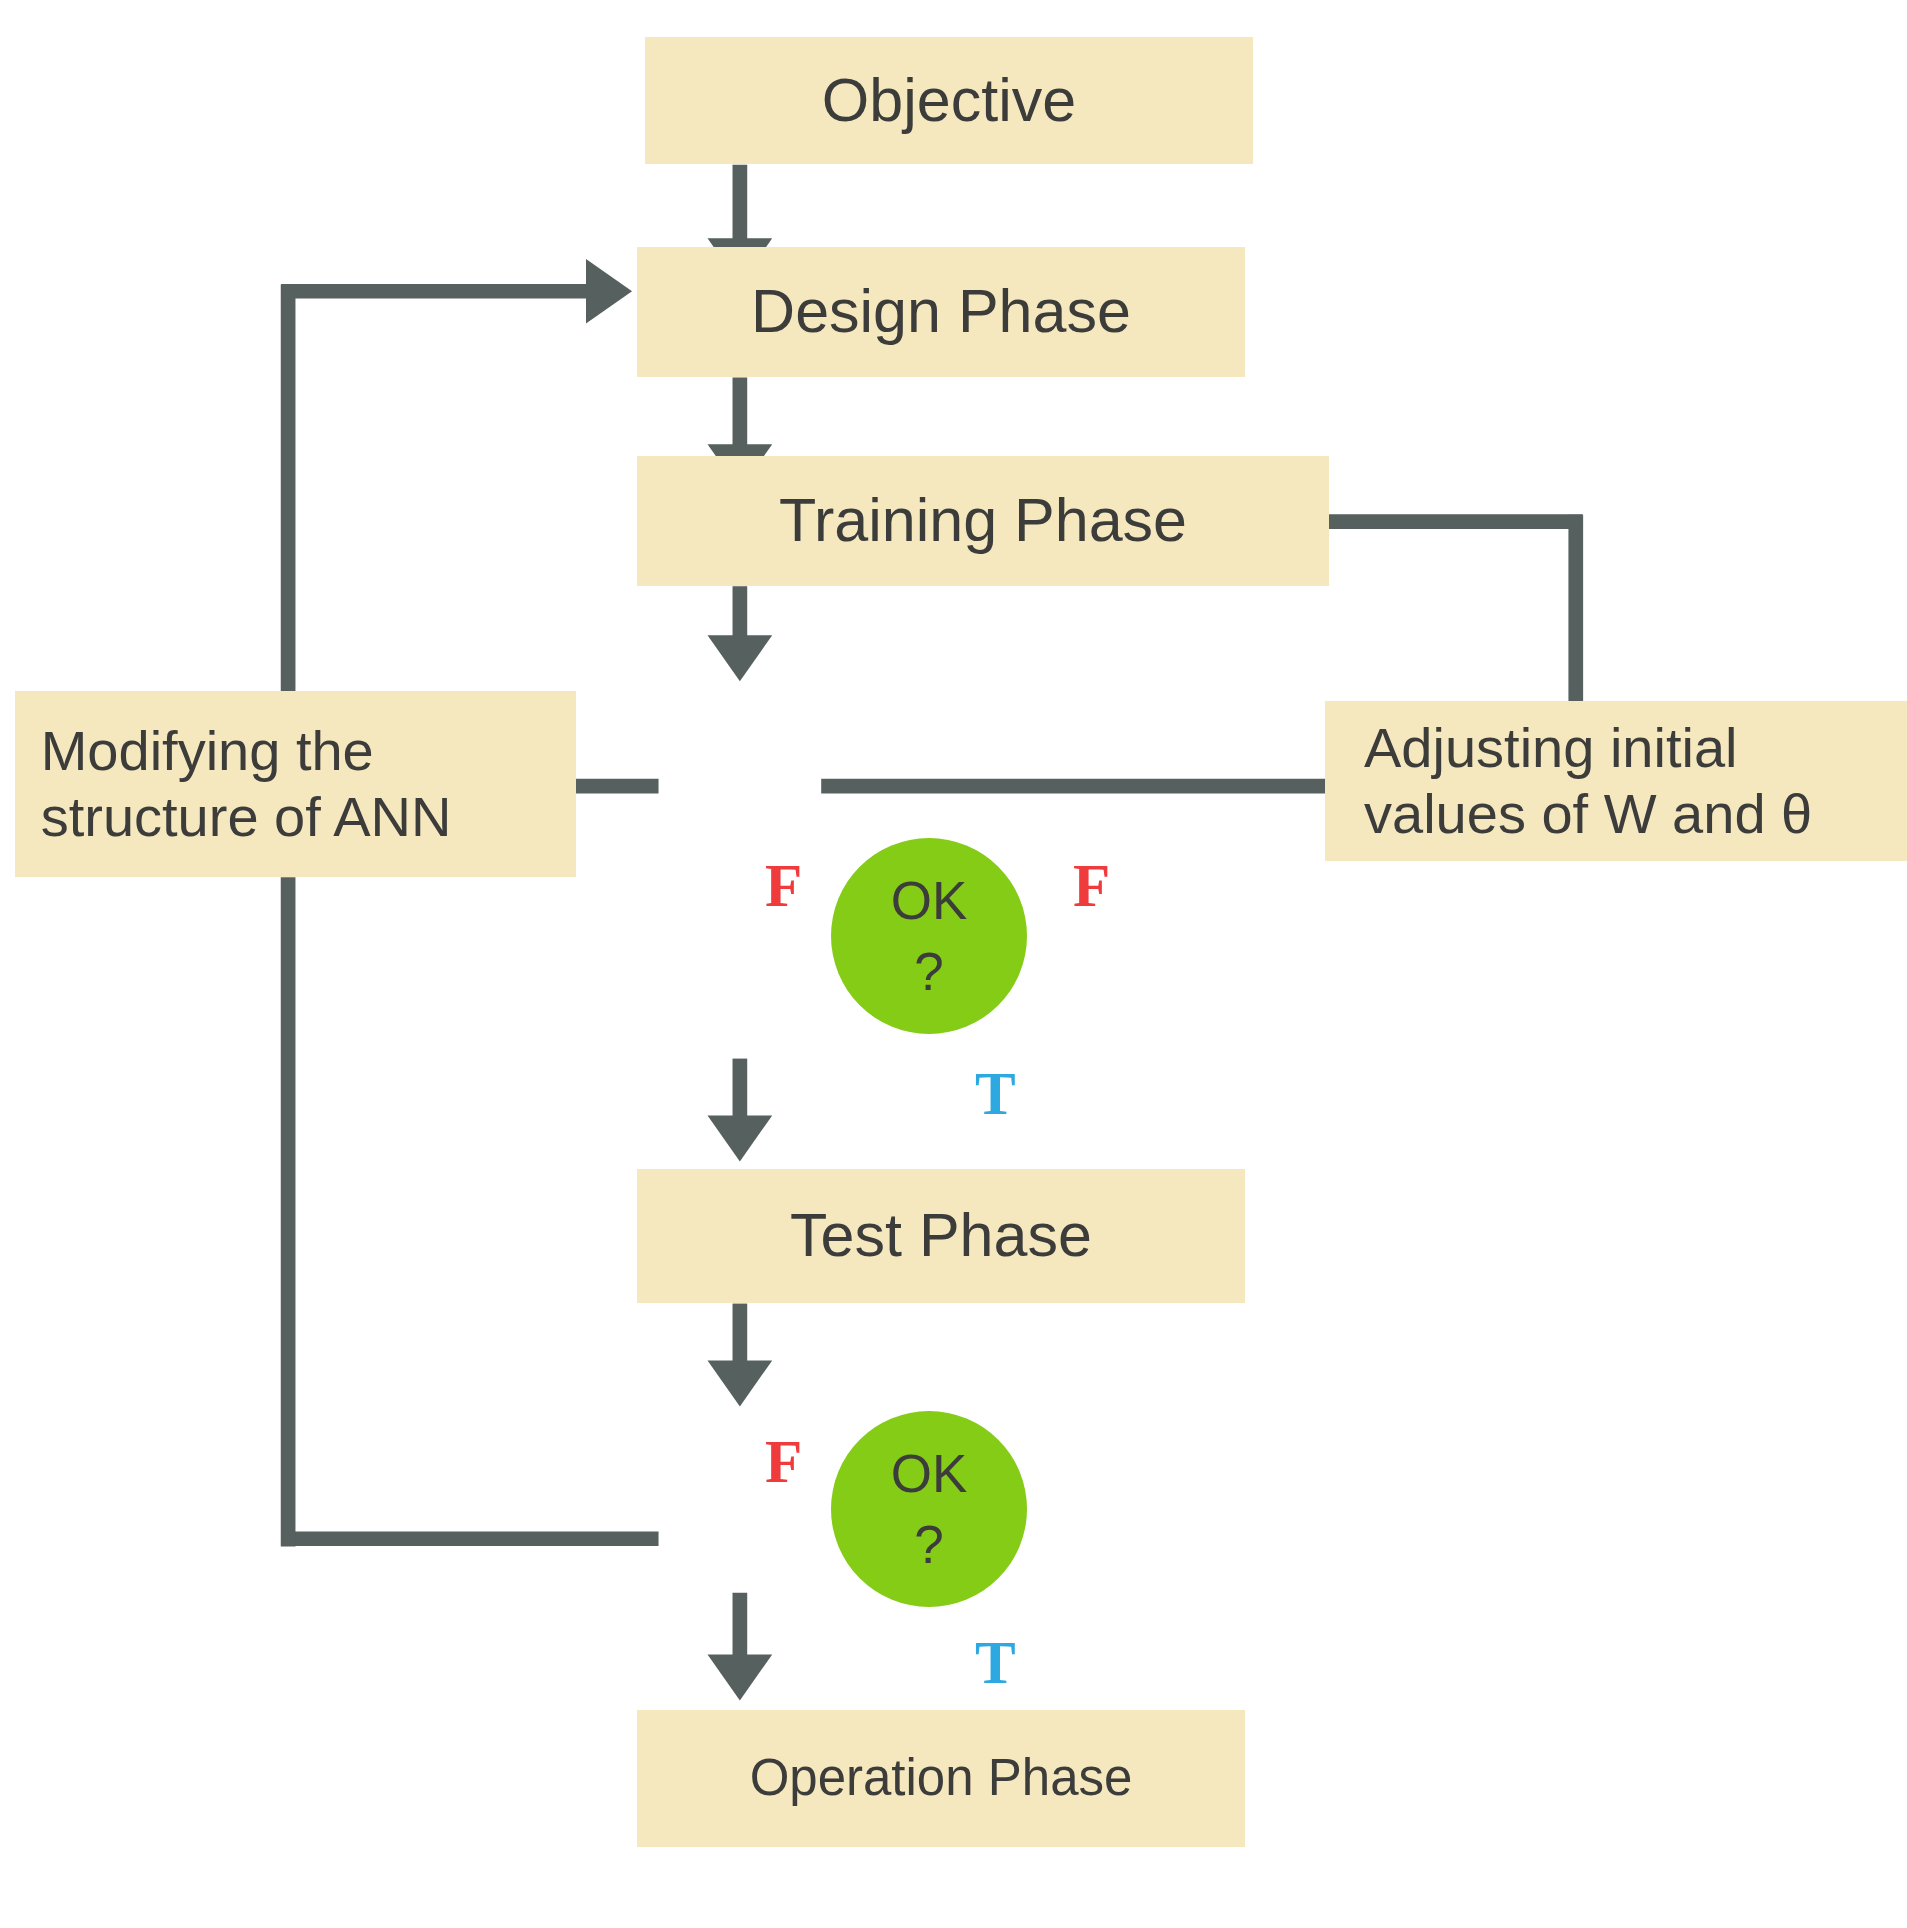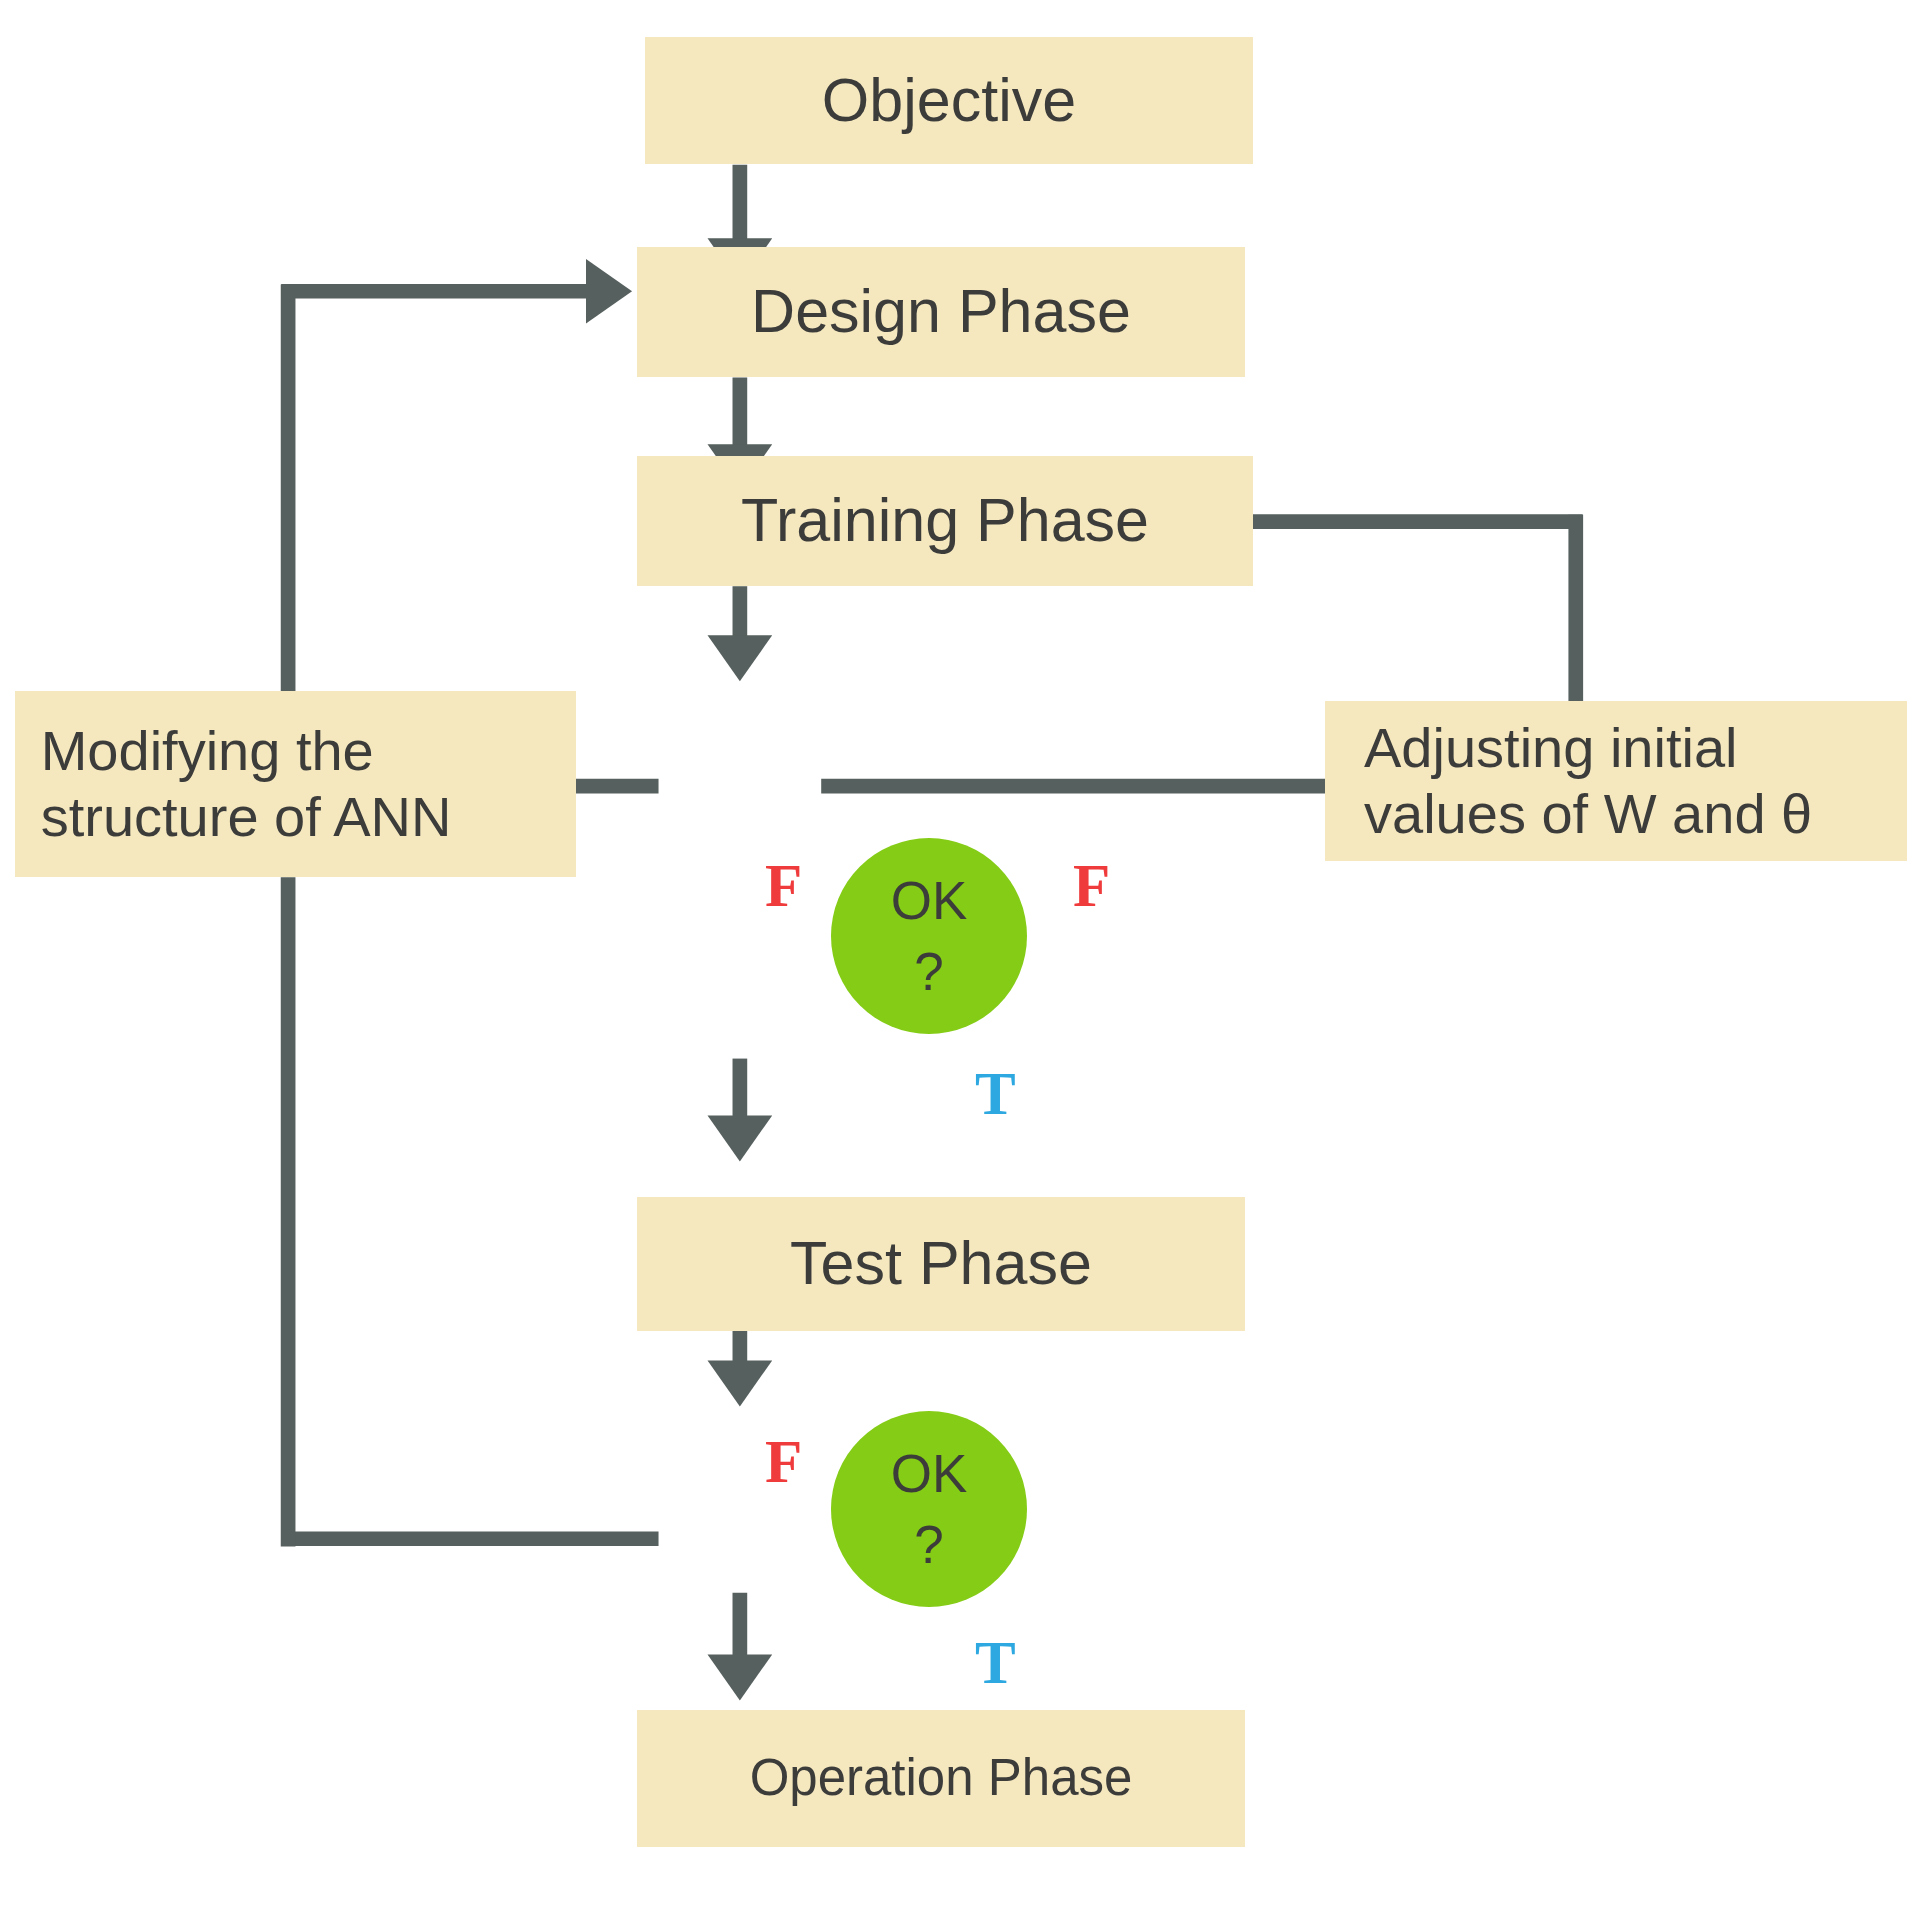--- a/index.html
+++ b/index.html
@@ -115,21 +115,21 @@
   </svg>
 
   <div class="node center" style="left:637px;top:37px;width:608px;height:127px;font-size:61px;margin-left:8px;">
     <span>Objective</span>
   </div>
 
   <div class="node center" style="left:637px;top:247px;width:608px;height:130px;font-size:61px;">
     <span>Design Phase</span>
   </div>
 
-  <div class="node center" style="left:637px;top:456px;width:616px;height:130px;font-size:61px;">
+  <div class="node center" style="left:637px;top:456px;width:692px;height:130px;font-size:61px;">
     <span>Training Phase</span>
   </div>
 
   <div class="node leftal" style="left:14.7px;top:691px;width:561px;height:186px;font-size:56px;">
     <span>Modifying the
 structure of ANN</span>
   </div>
 
   <div class="node leftal" style="left:1325px;top:701px;width:583px;height:160px;font-size:56px;padding-left:39px;">
     <span>Adjusting initial
@@ -138,21 +138,21 @@
 
   <div class="circle" style="left:831px;top:838px;width:196px;height:196px;">
     <span class="ok">OK</span>
     <span class="qm">?</span>
   </div>
 
   <div class="flag f" style="left:765px;top:855px;">F</div>
   <div class="flag f" style="left:1073px;top:855px;">F</div>
   <div class="flag t" style="left:975px;top:1063px;">T</div>
 
-  <div class="node center" style="left:637px;top:1169px;width:608px;height:134px;font-size:61px;margin-top:28px;">
+  <div class="node center" style="left:637px;top:1169px;width:608px;height:134px;font-size:61px;">
     <span>Test Phase</span>
   </div>
 
   <div class="circle" style="left:831px;top:1411px;width:196px;height:196px;">
     <span class="ok">OK</span>
     <span class="qm">?</span>
   </div>
 
   <div class="flag f" style="left:765px;top:1431px;">F</div>
   <div class="flag t" style="left:975px;top:1632px;">T</div>

